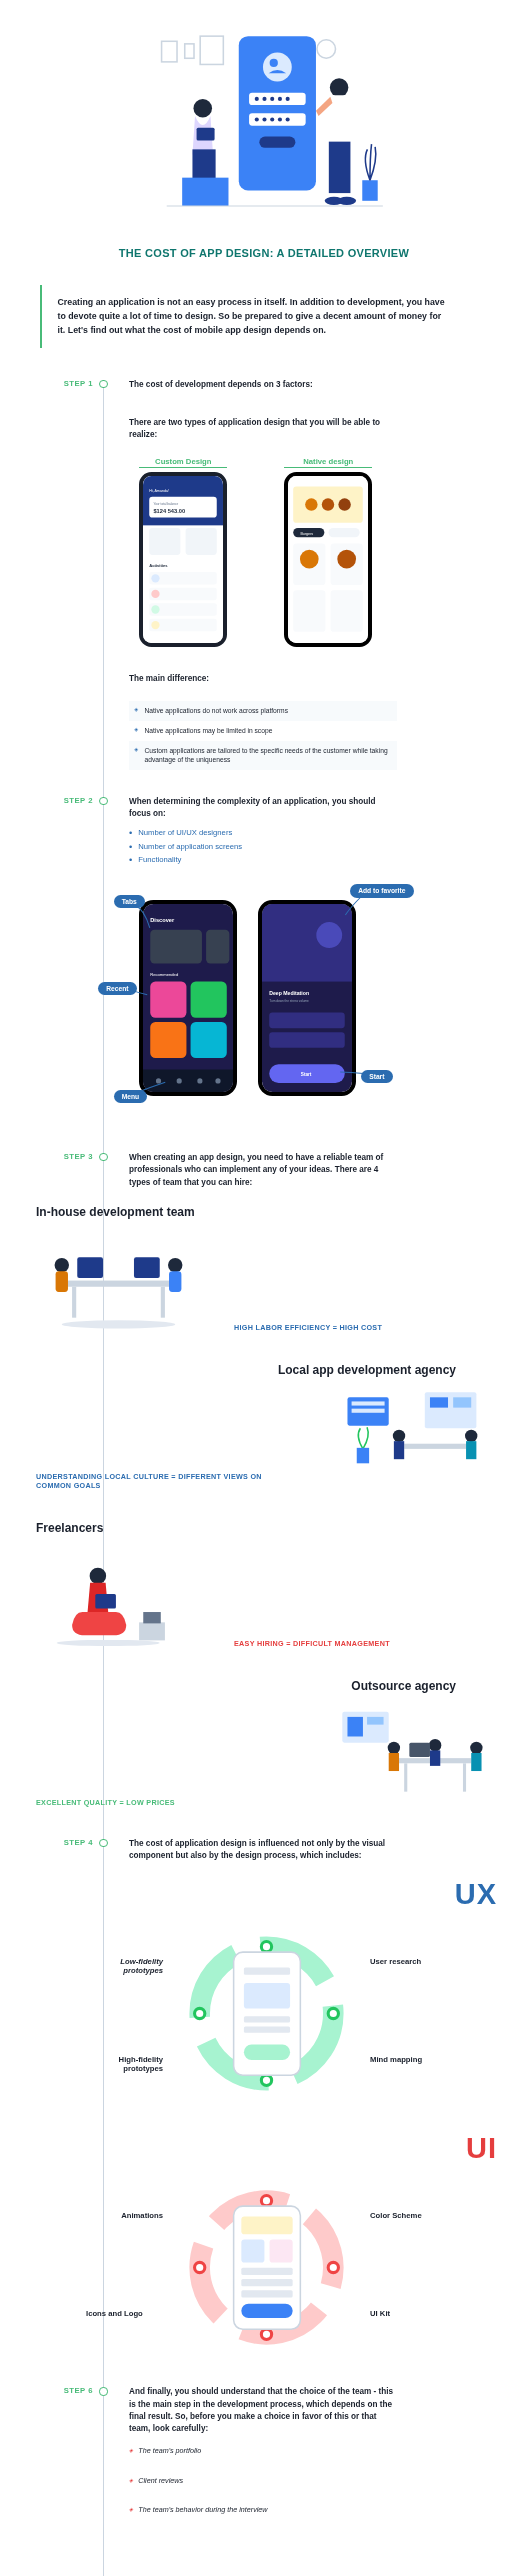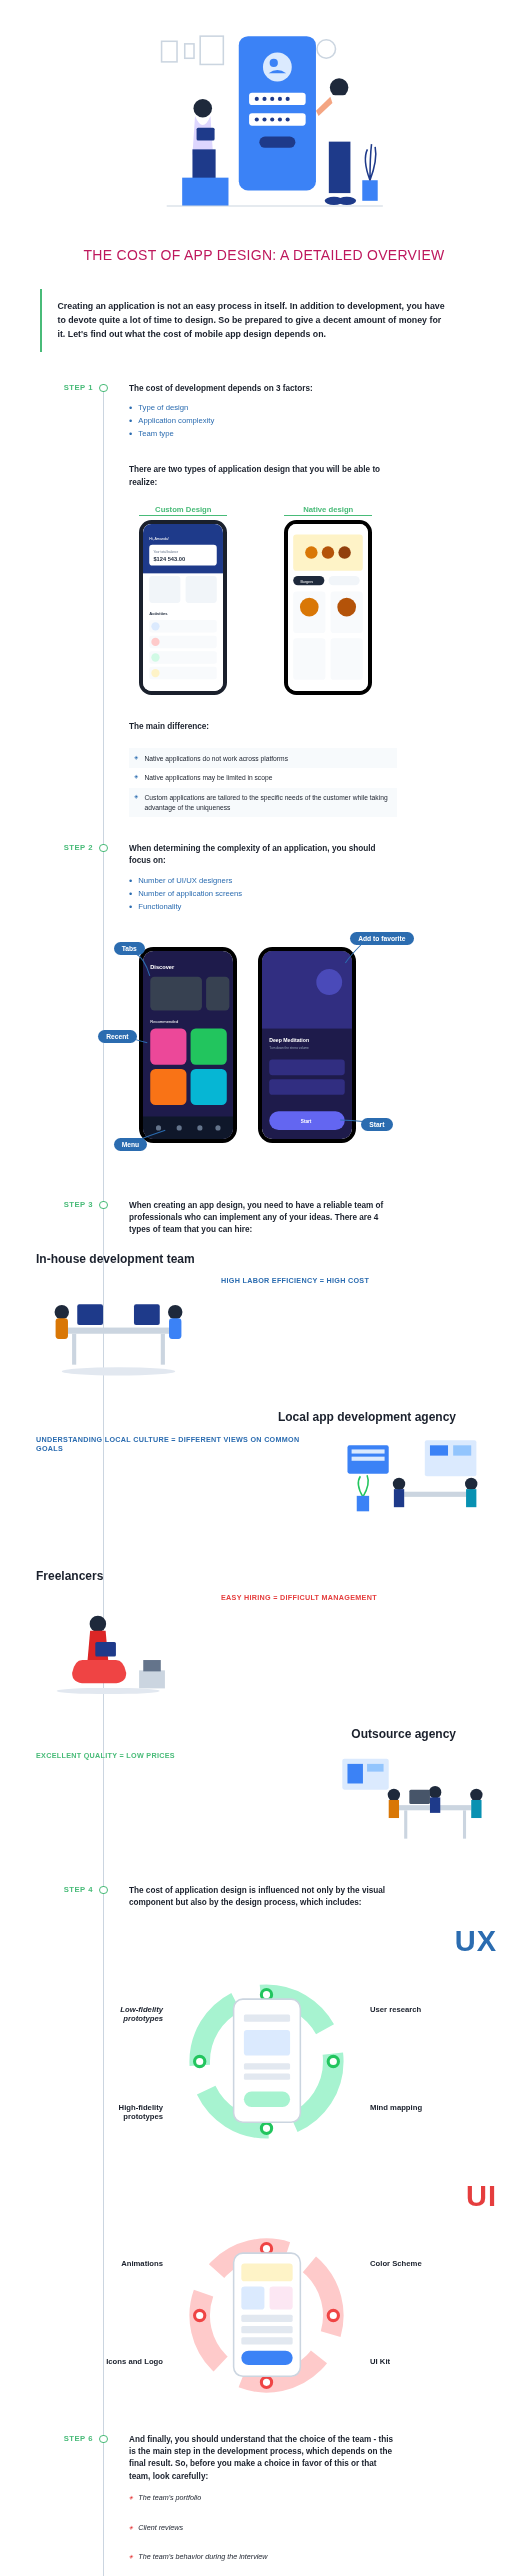--- a/index.html
+++ b/index.html
@@ -1,21 +1,21 @@
 <!DOCTYPE html>
 <html style="font-size:8.2px"><head>
   <meta charset="utf-8">
   <style>
     * { margin: 0; padding: 0; box-sizing: border-box; }
     body { font-family: -apple-system, BlinkMacSystemFont, 'Segoe UI', Arial, sans-serif; background: #fff; width: 528px; }
     
     .hero { padding: 31px 0 15.5px; text-align: center; }
     .hero-illustration { width: 247px; height: 185px; margin: 0 auto; position: relative; }
     
-    .title { text-align: center; color: #be185d; font-size: 14px; font-weight: 400; letter-spacing: 0.3px; margin: 15.5px 0 26px; }
+    .title { text-align: center; color: #0f766e; font-size: 11px; font-weight: 700; letter-spacing: 0.3px; margin: 15.5px 0 26px; }
     
     .intro-box { border-left: 2.6px solid #48bb78; padding: 10.3px 15.5px; margin: 0 62px 31px 40px; }
     .intro-box p { font-size: 8.8px; line-height: 1.6; color: #1a202c; font-weight: 600; }
     
     .timeline { margin-left: 103px; position: relative; padding-right: 31px; }
     .timeline::before { content: ''; position: absolute; left: 0; top: 4.1px; bottom: 0; width: 1px; background: #cbd5e0; }
     
     .step { position: relative; padding-left: 26px; margin-bottom: 26px; }
     .step-marker { position: absolute; left: -3.6px; top: 1px; width: 8.2px; height: 8.2px; border-radius: 50%; border: 1.5px solid #48bb78; background: #fff; }
     .step-label { position: absolute; left: -67px; top: 0; width: 57px; color: #48bb78; font-weight: 700; font-size: 7.7px; letter-spacing: 0.5px; text-align: right; }
@@ -39,21 +39,21 @@
     .diff-list li::before { content: '◈'; position: absolute; left: 5.2px; color: #2b6cb0; font-size: 5.2px; }
     .diff-list li:nth-child(odd) { background: #f7fafc; }
     
     .annotated-phones { position: relative; height: 247px; margin-top: 15.5px; margin-left: -31px; }
     .ann-phone { position: absolute; }
     .ann-phone .phone-mock { width: 98px; height: 196px; border-radius: 14.4px; }
     .ann-label { position: absolute; background: #2b6cb0; color: #fff; font-size: 6.7px; font-weight: 600; padding: 3.1px 8.2px; border-radius: 8.2px; }
     
     .team-section { margin: 15.5px 0 31px; position: relative; }
     .team-title { font-size: 12px; font-weight: 700; color: #1a202c; margin-bottom: 10.3px; }
-    .team-row { display: flex; align-items: flex-start; gap: 20px; }
+    .team-row { display: flex; align-items: flex-end; gap: 33px; }
     .team-image { width: 165px; height: 103px; flex-shrink: 0; position: relative; }
     .team-caption { font-size: 7.2px; font-weight: 700; letter-spacing: 0.3px; flex: 1; }
     .caption-blue { color: #2b6cb0; }
     .caption-red { color: #e53e3e; }
     .caption-green { color: #48bb78; }
     .right-align .team-title { text-align: right; margin-right: 41px; }
     
     .process-diagram { margin: 15.5px 0 26px; position: relative; }
     .big-label { font-size: 29px; font-weight: 800; text-align: right; letter-spacing: 1px; margin-bottom: 10.3px; }
     .ux-label { color: #2b6cb0; }
@@ -123,25 +123,20 @@
 <div class="intro-box">
   <p>Creating an application is not an easy process in itself. In addition to development, you have to devote quite a lot of time to design. So be prepared to give a decent amount of money for it. Let's find out what the cost of mobile app design depends on.</p>
 </div>
 
 <div class="timeline">
 
   <div class="step">
     <div class="step-marker"></div>
     <div class="step-label">STEP 1</div>
     <p class="step-text">The cost of development depends on 3 factors:</p>
-    <ul class="bullet-list">
-      <li>Type of design</li>
-      <li>Application complexity</li>
-      <li>Team type</li>
-    </ul>
     <p class="sub-heading">There are two types of application design that you will be able to realize:</p>
 
     <div class="phone-row">
       <div class="phone-col">
         <span class="phone-label">Custom Design</span>
         <div class="phone-mock">
           <svg class="phone-screen" viewBox="0 0 154 324">
             <rect width="154" height="324" fill="#fff"></rect>
             <rect x="0" y="0" width="154" height="95" fill="#1e3a8a"></rect>
             <text x="12" y="30" fill="#fff" font-size="7">Hi, Amanda!</text>
@@ -395,21 +390,21 @@
               <rect x="25" y="30" width="100" height="35" rx="6" fill="#fef3c7"></rect>
               <rect x="25" y="75" width="45" height="45" rx="6" fill="#dbeafe"></rect>
               <rect x="80" y="75" width="45" height="45" rx="6" fill="#fce7f3"></rect>
               <rect x="25" y="130" width="100" height="14" rx="3" fill="#e2e8f0"></rect>
               <rect x="25" y="152" width="100" height="14" rx="3" fill="#e2e8f0"></rect>
               <rect x="25" y="174" width="100" height="14" rx="3" fill="#e2e8f0"></rect>
               <rect x="25" y="200" width="100" height="28" rx="14" fill="#3b82f6"></rect>
             </svg>
         </div>
         <span class="ring-label" style="left:-88px; top:36px; text-align:right;">Animations</span>
-        <span class="ring-label" style="left:-88px; top:134px; text-align:right;">Icons and Logo</span>
+        <span class="ring-label" style="left:-88px; top:134px; ">Icons and Logo</span>
         <span class="ring-label" style="left:196px; top:36px;">Color Scheme</span>
         <span class="ring-label" style="left:196px; top:134px;">UI Kit</span>
       </div>
     </div>
   </div>
 
   <div class="step" style="padding-bottom:41px;">
     <div class="step-marker"></div>
     <div class="step-label">STEP 6</div>
     <p class="step-text">And finally, you should understand that the choice of the team - this is the main step in the development process, which depends on the final result. So, before you make a choice in favor of this or that team, look carefully:</p>

